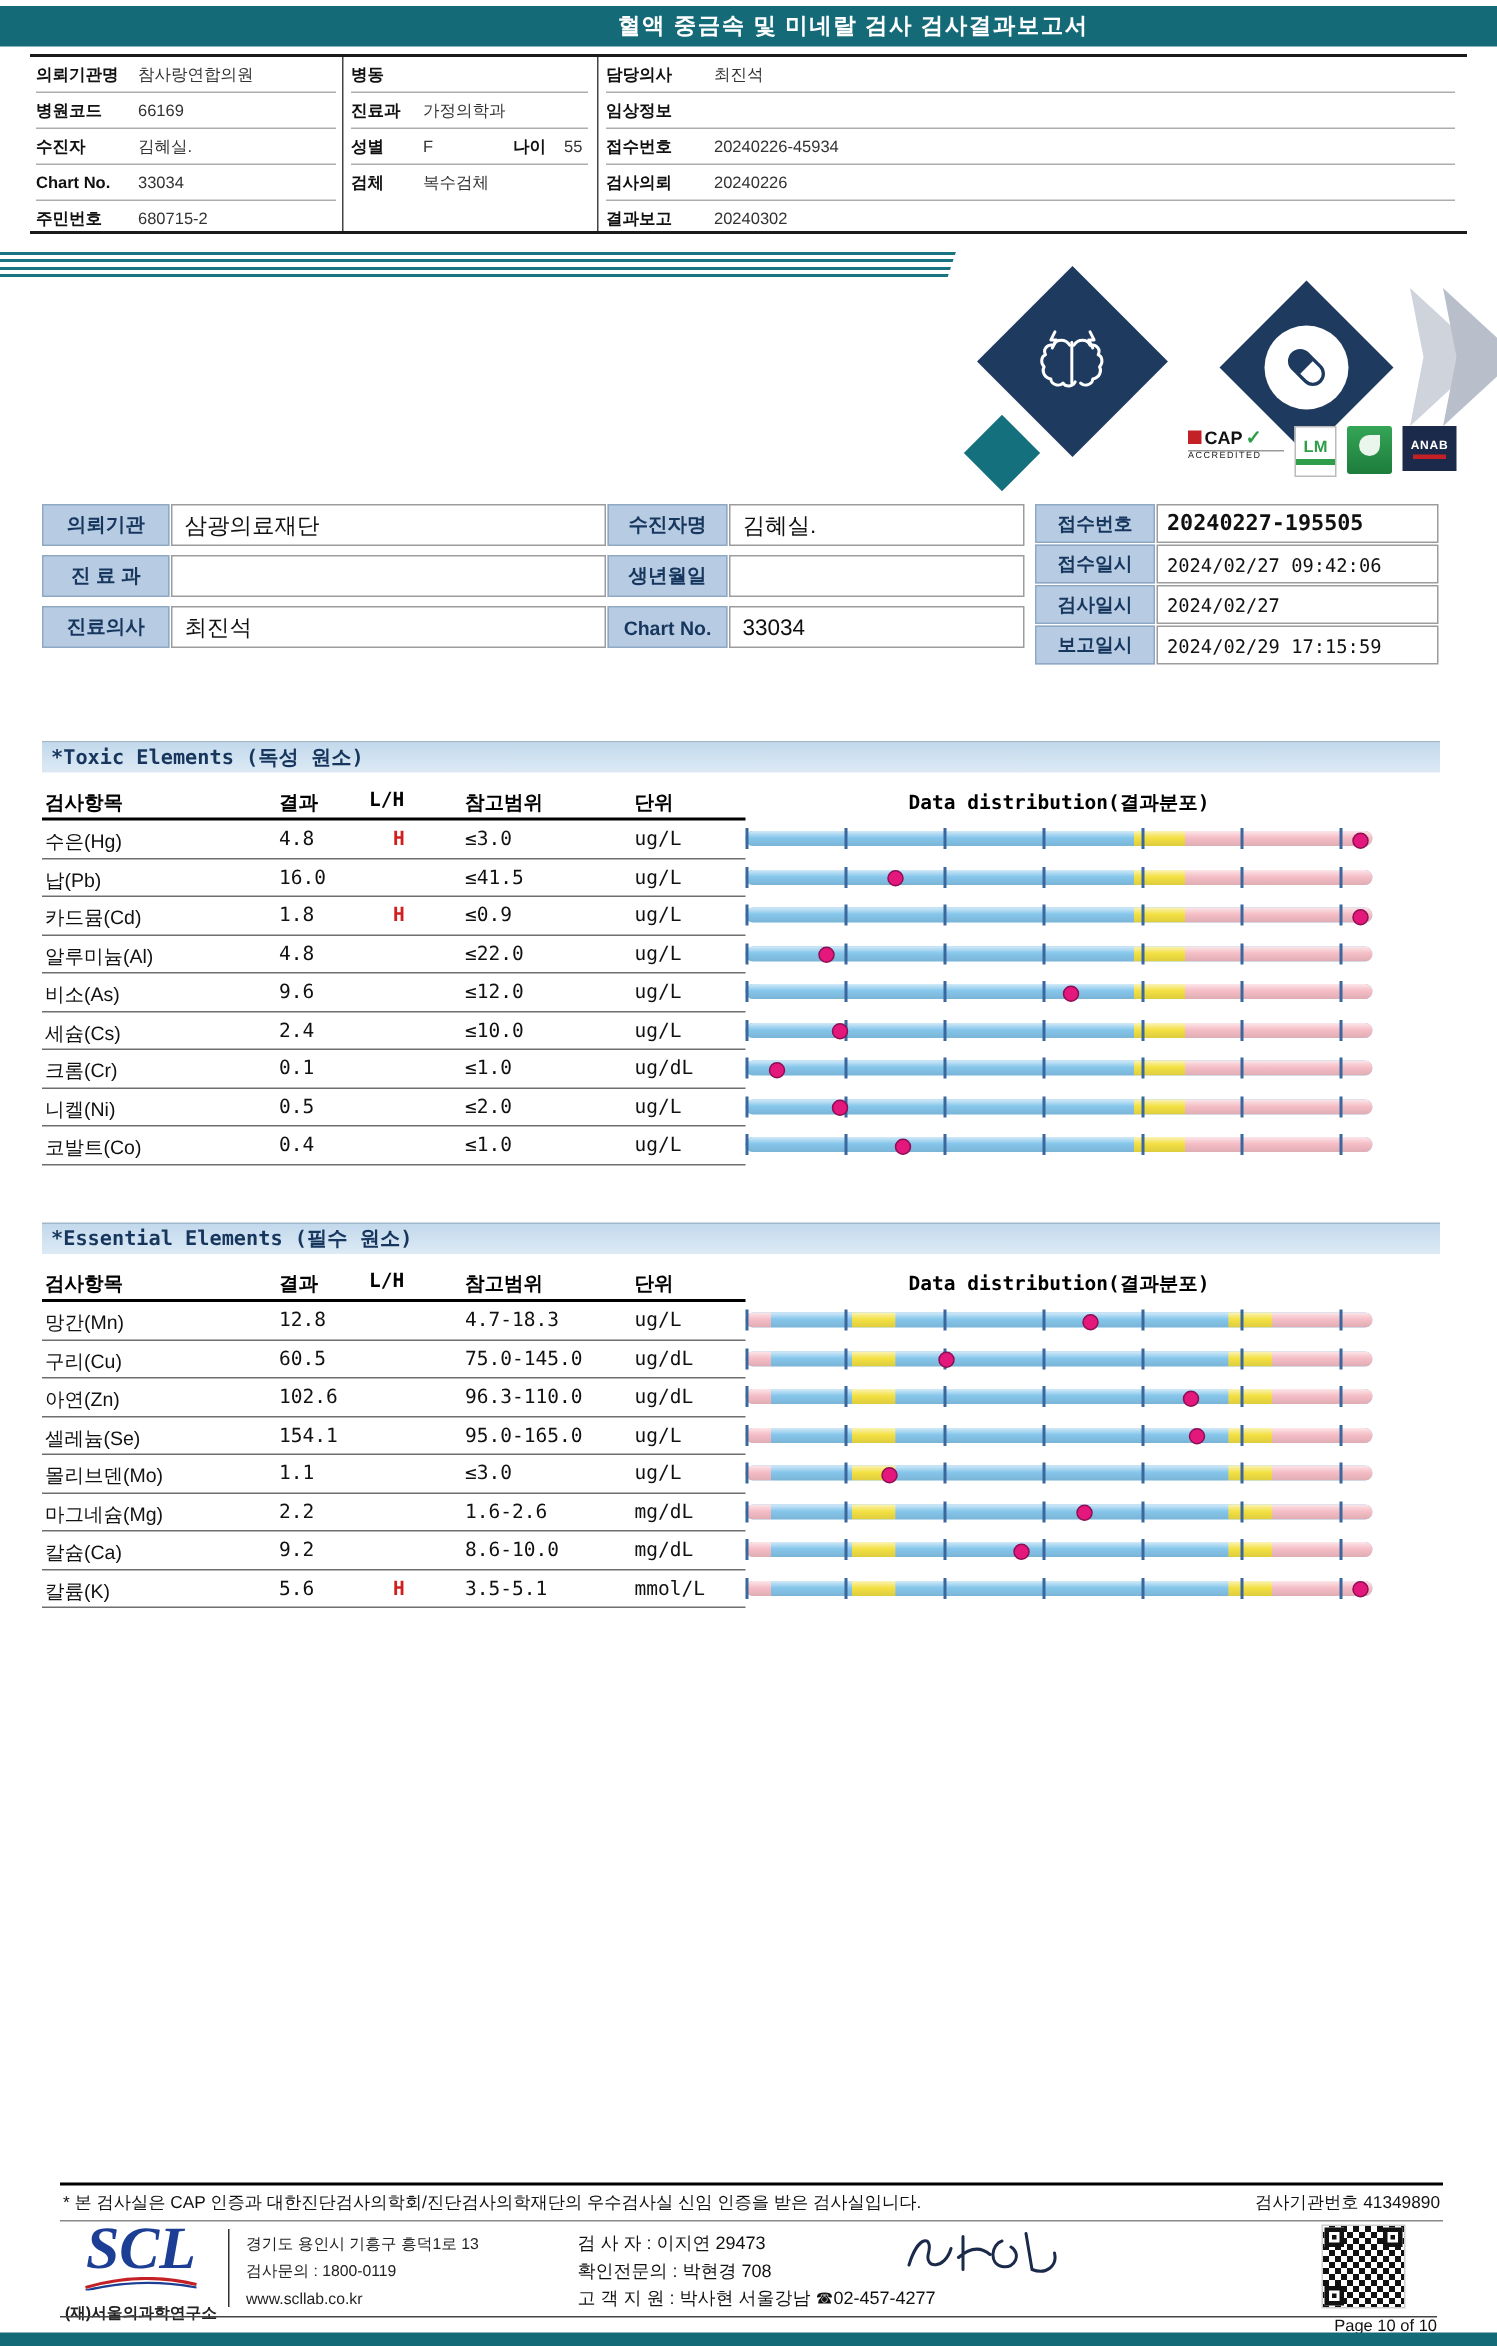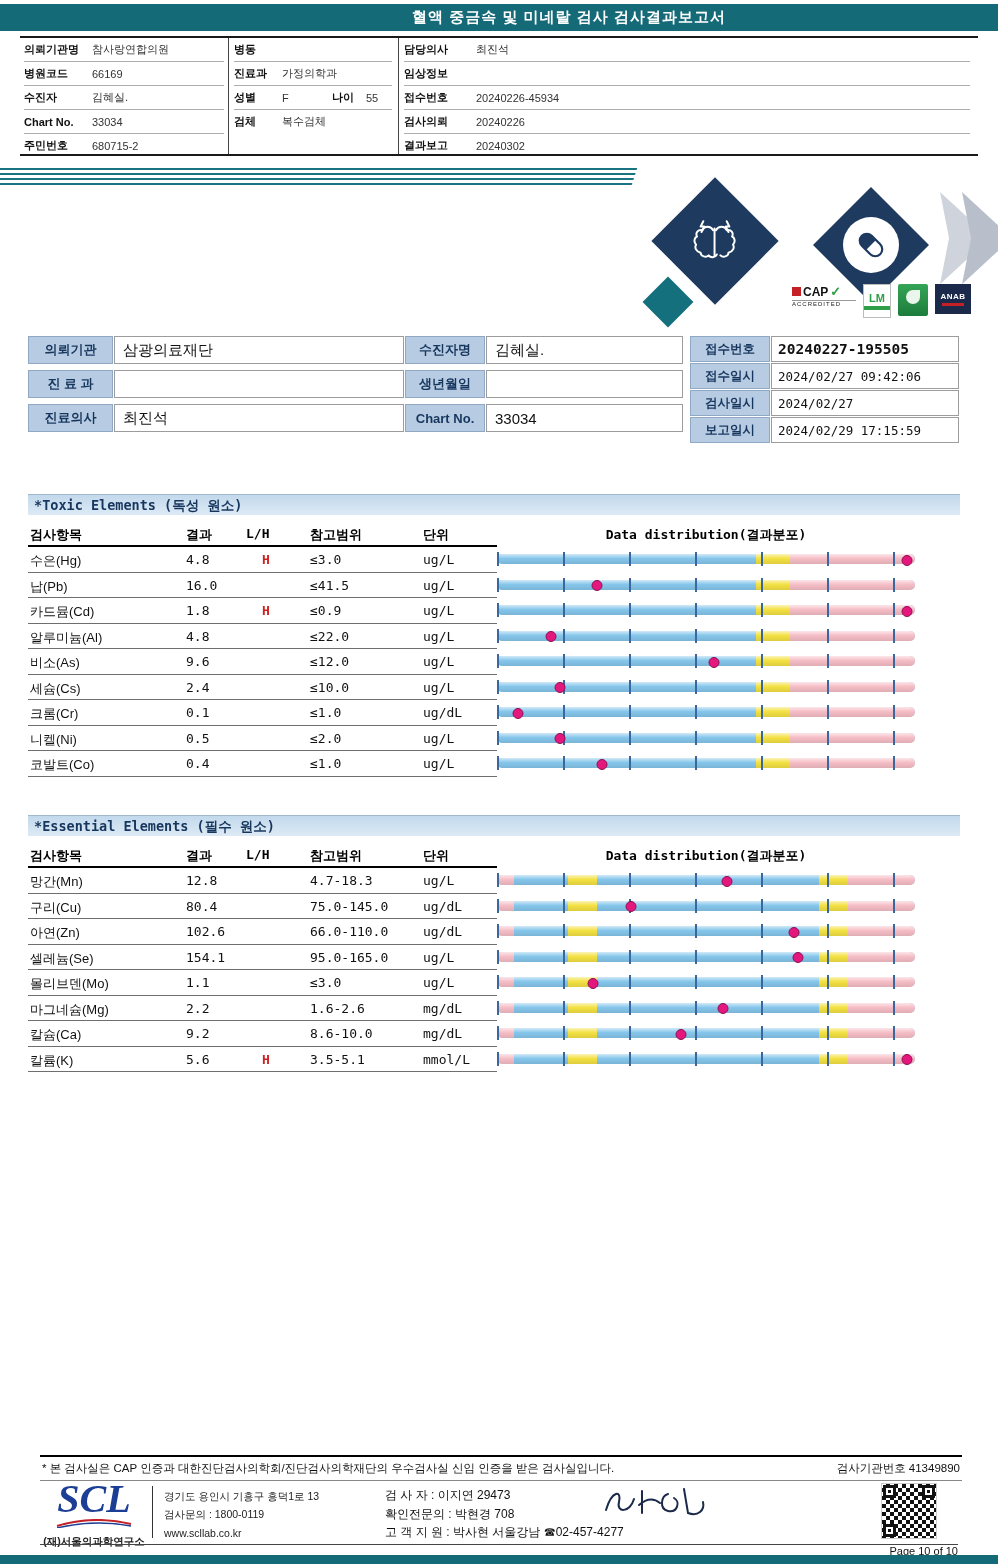--- a/index.html
+++ b/index.html
@@ -20,21 +20,21 @@
   .ph-mid{left:214px;width:158px;}
   .ph-right{left:384px;width:566px;}
   .ph-divider{position:absolute;top:0;bottom:0;width:1px;background:#444;}
   .d1{left:208px;} .d2{left:378px;}
   .ph-row{display:flex;align-items:center;height:23px;border-bottom:1px solid #adadad;font-size:11px;}
   .ph-row:last-child{border-bottom:none;}
   .ph-label{font-weight:bold;color:#111;flex:0 0 auto;}
   .ph-left .ph-label{width:68px;} .ph-mid .ph-label{width:48px;} .ph-right .ph-label{width:72px;}
   .ph-value{color:#333;}
   .ph-mid .ph-row .ph-value:nth-child(2){min-width:42px;}
-  .ph-label.l2{width:34px;margin-left:8px;}
+  .ph-label.l2{width:34px;margin-left:18px;}
 
   
   .stripes{position:absolute;top:168px;left:0;width:100%;height:20px;
            background:repeating-linear-gradient(to bottom,#1a7380 0 2px,transparent 2px 5px);}
 
   
   .deco{position:absolute;top:164px;left:640px;width:358px;height:170px;}
   .deco-mask{position:absolute;left:-6px;top:0;width:380px;height:28px;background:#fff;transform:skewX(-18deg);}
   .diamond{position:absolute;background:#1e3a5f;transform:rotate(45deg);}
   .dm-brain{left:30px;top:32px;width:90px;height:90px;}
@@ -547,21 +547,21 @@
             <i class="tick" style="left: 31.6%;"></i>
             <i class="tick" style="left: 47.4%;"></i>
             <i class="tick" style="left: 63.2%;"></i>
             <i class="tick" style="left: 79%;"></i>
             <i class="tick" style="left: 94.8%;"></i>
             <i class="dot" style="left: 55%;"></i>
           </div>
         </div>
         <div class="t-row">
           <span class="cell c-name">구리(Cu)</span>
-          <span class="cell c-res">80.4</span>
+          <span class="cell c-res">60.5</span>
           <span class="cell c-flag"></span>
           <span class="cell c-range">75.0-145.0</span>
           <span class="cell c-unit">ug/dL</span>
           <div class="bar-wrap">
             <div class="bar">
               <i class="seg" style="left: 0%; width: 4%; background: rgb(245, 186, 195);"></i>
               <i class="seg" style="left: 4%; width: 13%; background: rgb(127, 195, 234);"></i>
               <i class="seg" style="left: 17%; width: 7%; background: rgb(243, 223, 57);"></i>
               <i class="seg" style="left: 24%; width: 53%; background: rgb(127, 195, 234);"></i>
               <i class="seg" style="left: 77%; width: 7%; background: rgb(243, 223, 57);"></i>
@@ -574,21 +574,21 @@
             <i class="tick" style="left: 63.2%;"></i>
             <i class="tick" style="left: 79%;"></i>
             <i class="tick" style="left: 94.8%;"></i>
             <i class="dot" style="left: 32%;"></i>
           </div>
         </div>
         <div class="t-row">
           <span class="cell c-name">아연(Zn)</span>
           <span class="cell c-res">102.6</span>
           <span class="cell c-flag"></span>
-          <span class="cell c-range">66.0-110.0</span>
+          <span class="cell c-range">96.3-110.0</span>
           <span class="cell c-unit">ug/dL</span>
           <div class="bar-wrap">
             <div class="bar">
               <i class="seg" style="left: 0%; width: 4%; background: rgb(245, 186, 195);"></i>
               <i class="seg" style="left: 4%; width: 13%; background: rgb(127, 195, 234);"></i>
               <i class="seg" style="left: 17%; width: 7%; background: rgb(243, 223, 57);"></i>
               <i class="seg" style="left: 24%; width: 53%; background: rgb(127, 195, 234);"></i>
               <i class="seg" style="left: 77%; width: 7%; background: rgb(243, 223, 57);"></i>
               <i class="seg" style="left: 84%; width: 16%; background: rgb(245, 186, 195);"></i>
             </div>

